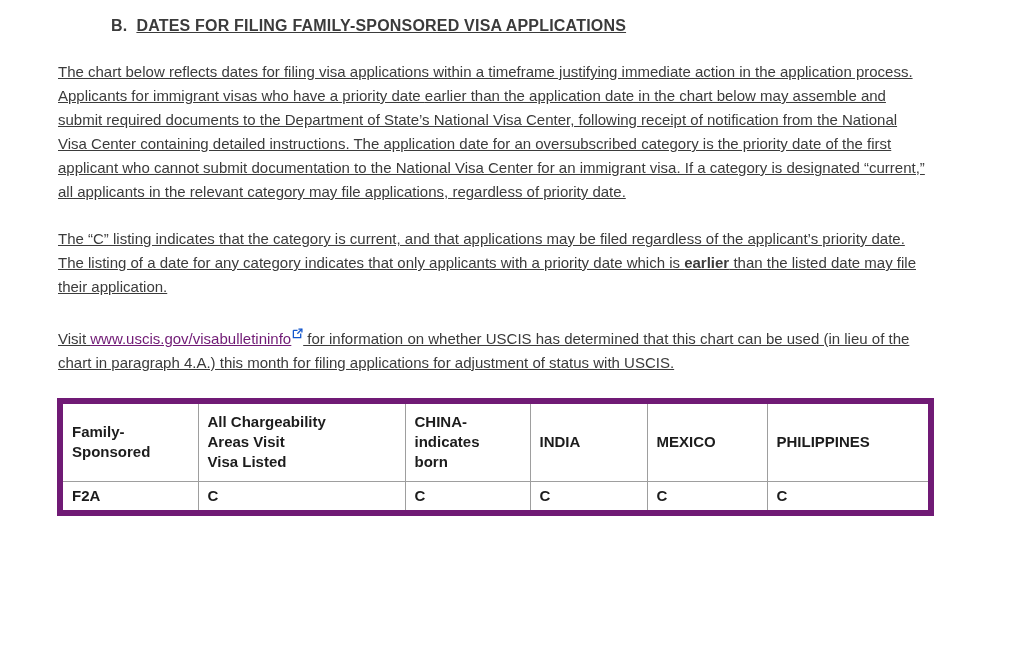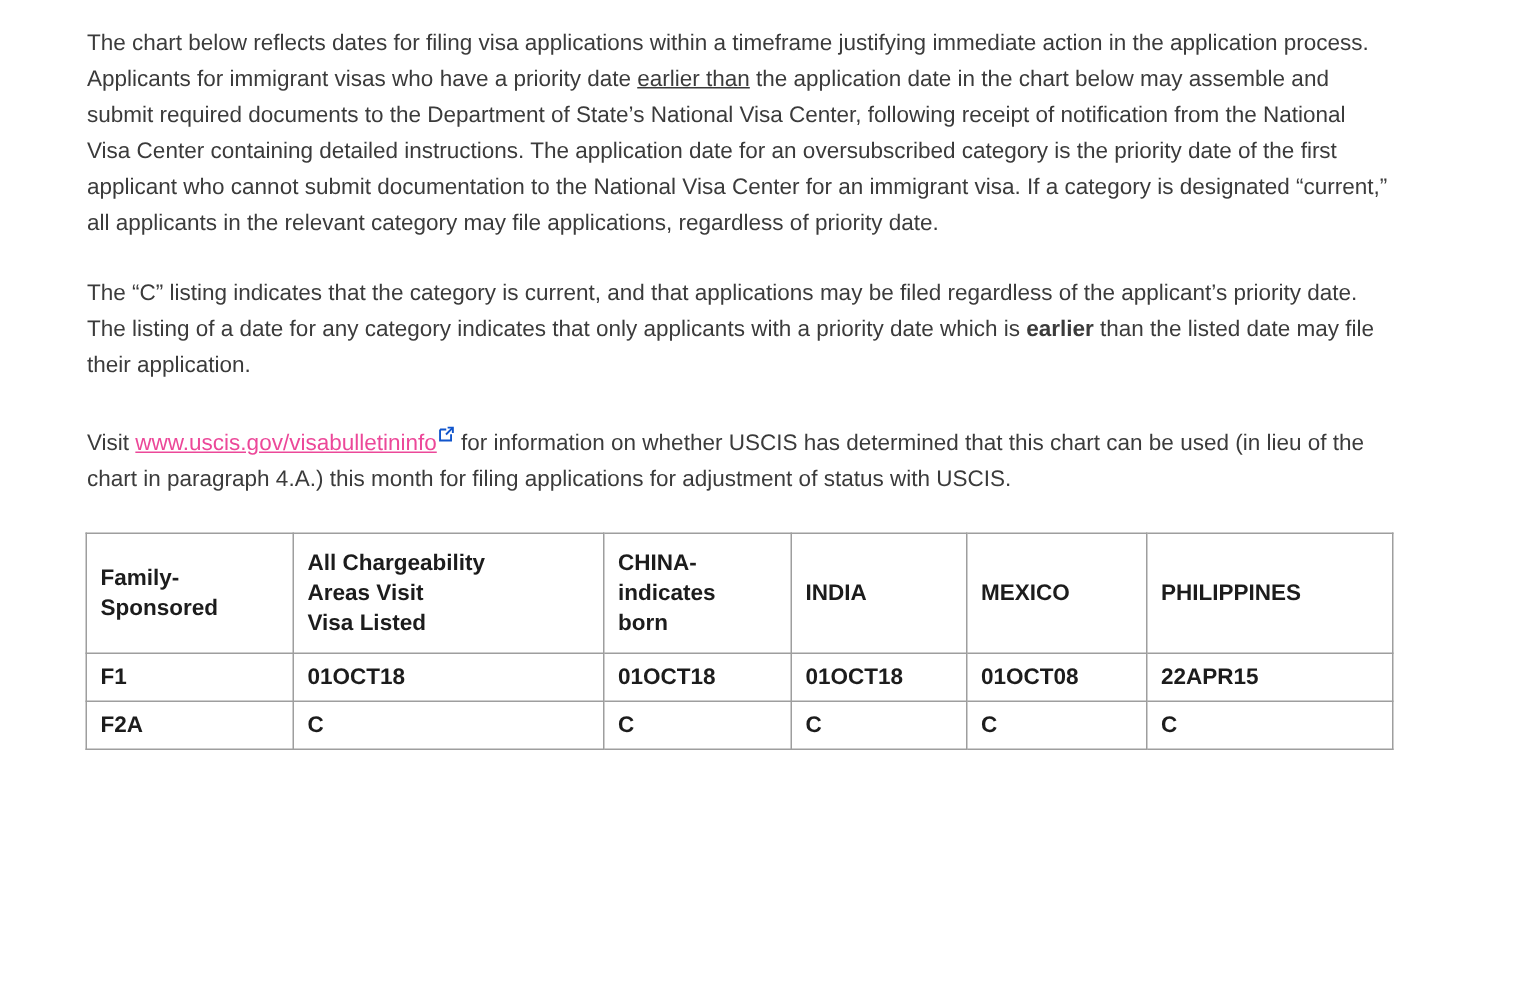--- a/index.html
+++ b/index.html
@@ -26,59 +26,61 @@
   }
   .heading .heading-title {
     text-decoration: underline;
     margin-left: 9px;
   }
   p.body-para {
     font-size: 15px;
     line-height: 24px;
     margin: 0 0 23px 1px;
     color: #3b3b3b;
+    text-decoration: underline;
   }
   .u { text-decoration: underline; }
   .b { font-weight: 700; }
   a.ext-link {
-    color: #ec4899;
+    color: #701a75;
     text-decoration: underline;
     cursor: pointer;
   }
   .ext-icon {
     display: inline-block;
     vertical-align: 5px;
     margin-left: 1px;
   }
   table.filing-table {
     border-collapse: collapse;
     table-layout: fixed;
     width: 871px;
     margin-top: 13px;
-    border: 1px solid #701a75;
+    border: 6px solid #701a75;
   }
   .filing-table th, .filing-table td {
     border: 1px solid #9e9e9e;
     font-size: 15px;
     font-weight: 700;
     color: #1c1c1c;
     text-align: left;
     vertical-align: middle;
     padding: 4px 9px;
     overflow: hidden;
   }
   .filing-table thead tr { height: 80px; }
   .filing-table tbody tr { height: 32px; }
   .hline { display: block; line-height: 20px; }
 </style>
 </head>
 <body>
 
 <div class="content">
 
+  <h2 class="heading"><span>B.</span><span class="heading-title">DATES FOR FILING FAMILY-SPONSORED VISA APPLICATIONS</span></h2>
 
   <p class="body-para"><span>The chart below reflects dates for filing visa applications within a timeframe justifying immediate action in the application process. Applicants for immigrant visas who have a priority date </span><span class="u">earlier than</span><span> the application date in the chart below may assemble and submit required documents to the Department of State’s National Visa Center, following receipt of notification from the National Visa Center containing detailed instructions. The application date for an oversubscribed category is the priority date of the first applicant who cannot submit documentation to the National Visa Center for an immigrant visa. If a category is designated “current,” all applicants in the relevant category may file applications, regardless of priority date.</span></p>
 
   <p class="body-para"><span>The “C” listing indicates that the category is current, and that applications may be filed regardless of the applicant’s priority date. The listing of a date for any category indicates that only applicants with a priority date which is </span><span class="b">earlier</span><span> than the listed date may file their application.</span></p>
 
   <p class="body-para"><span>Visit </span><a class="ext-link">www.uscis.gov/visabulletininfo</a><span class="ext-icon"><svg width="11" height="11" viewBox="0 0 12 12">
           <path d="M1.5 2.5 H6 M1.5 2.5 V10.5 H9.5 V6" fill="none" stroke="#1155cc" stroke-width="1.4"></path>
           <path d="M7 1.2 H10.8 V5" fill="none" stroke="#1155cc" stroke-width="1.4"></path>
           <path d="M10.6 1.4 L5.8 6.2" fill="none" stroke="#1155cc" stroke-width="1.4"></path>
         </svg></span><span> for information on whether USCIS has determined that this chart can be used (in lieu of the chart in paragraph 4.A.) this month for filing applications for adjustment of status with USCIS.</span></p>
@@ -114,28 +116,20 @@
         <th>
           <span class="hline">MEXICO</span>
         </th>
         <th>
           <span class="hline">PHILIPPINES</span>
         </th>
       </tr>
     </thead>
     <tbody>
       <tr>
-        <td>F1</td>
-        <td>01OCT18</td>
-        <td>01OCT18</td>
-        <td>01OCT18</td>
-        <td>01OCT08</td>
-        <td>22APR15</td>
-      </tr>
-      <tr>
         <td>F2A</td>
         <td>C</td>
         <td>C</td>
         <td>C</td>
         <td>C</td>
         <td>C</td>
       </tr>
     </tbody>
   </table>
 

